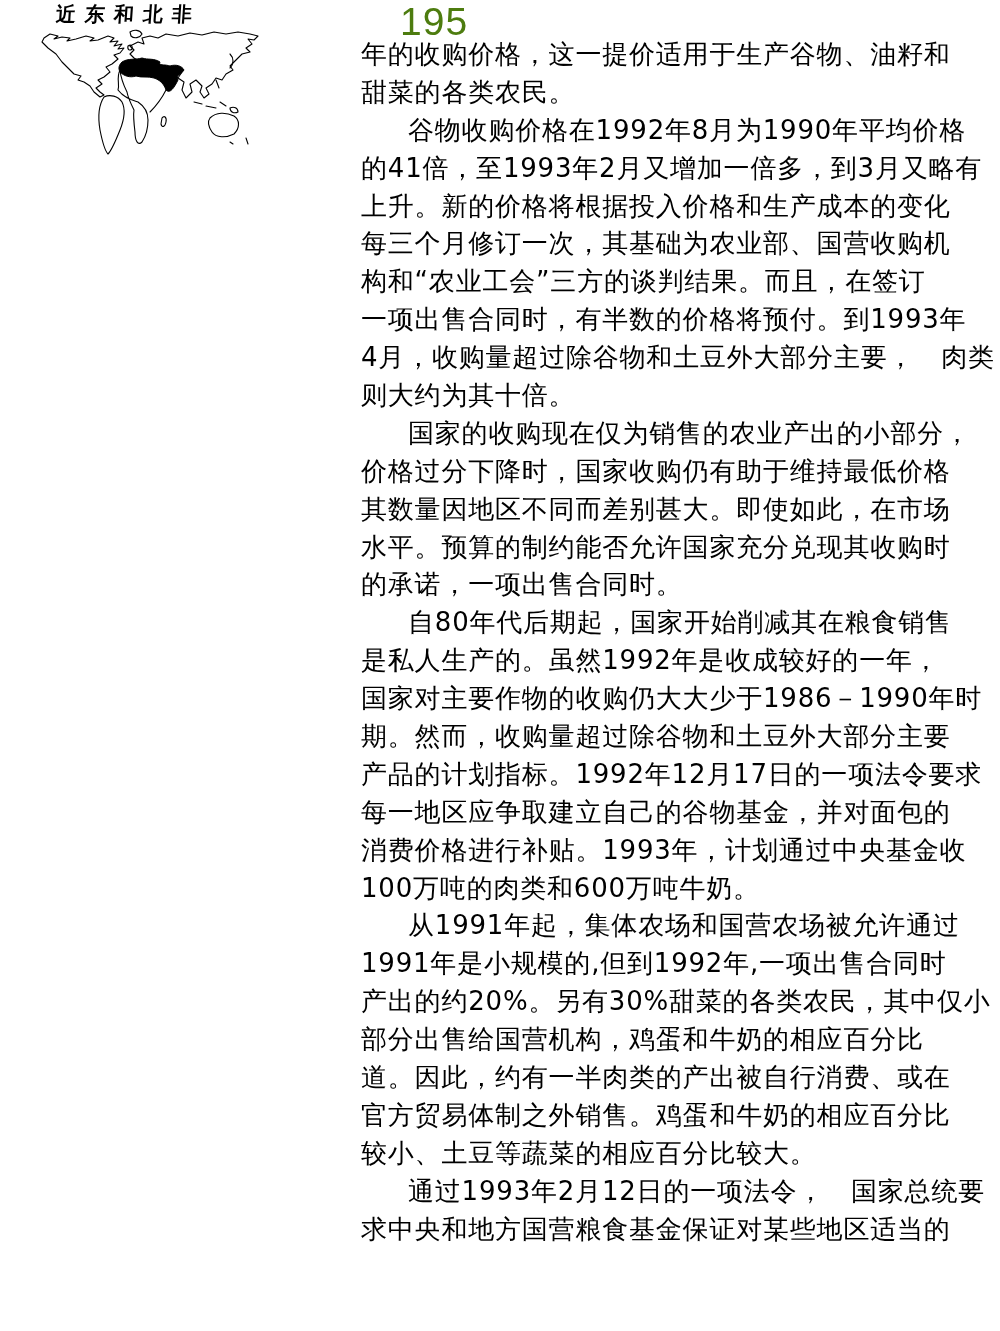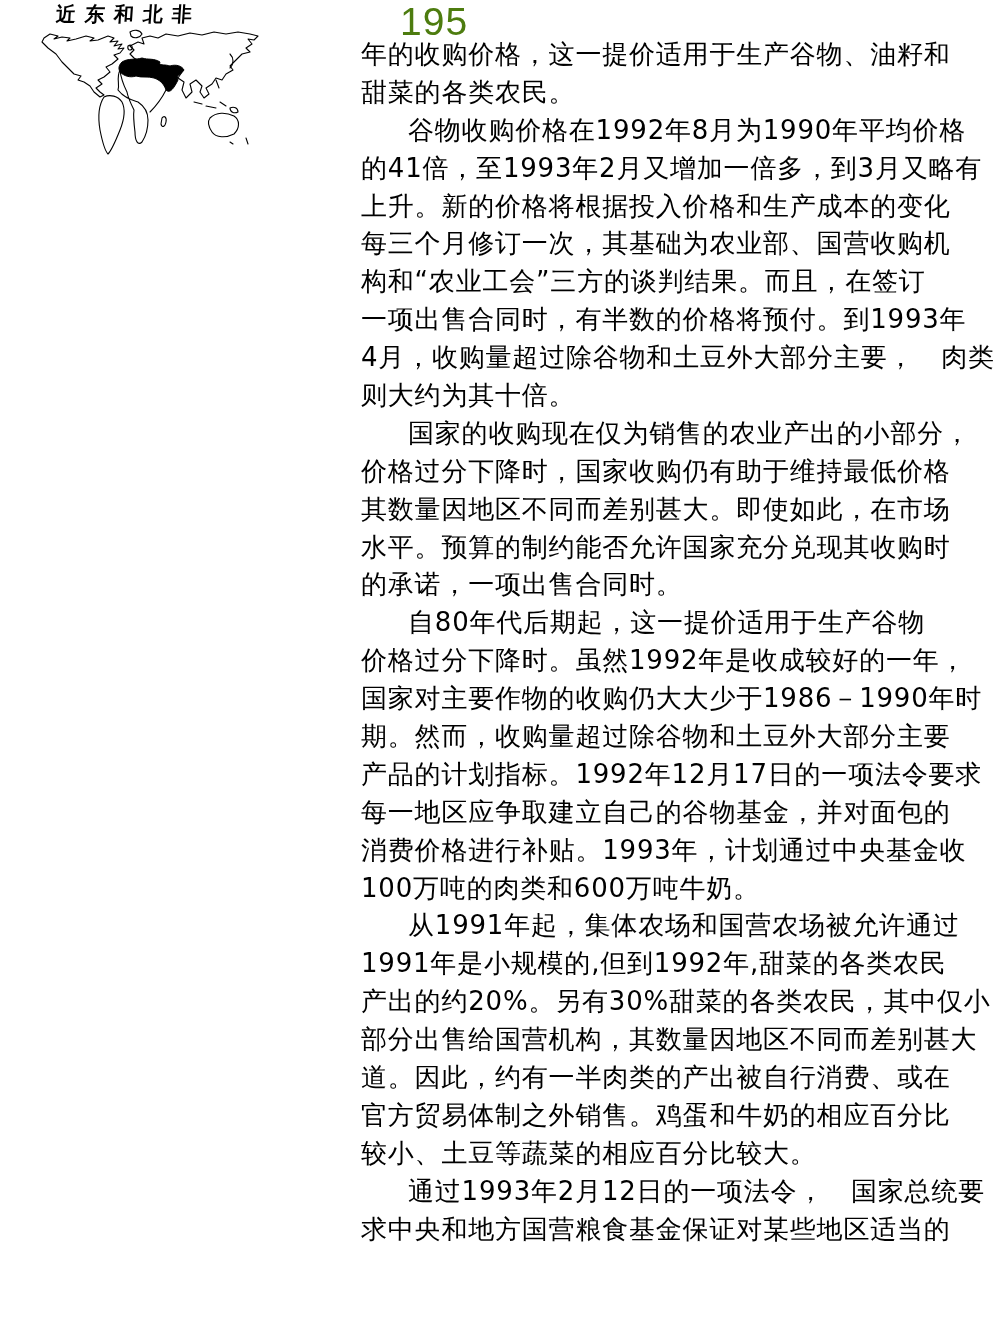--- a/index.html
+++ b/index.html
@@ -87,30 +87,30 @@
     <div class="line">每三个月修订一次，其基础为农业部、国营收购机</div>
     <div class="line">构和“农业工会”三方的谈判结果。而且，在签订</div>
     <div class="line">一项出售合同时，有半数的价格将预付。到1993年</div>
     <div class="line">4月，收购量超过除谷物和土豆外大部分主要，　肉类</div>
     <div class="line">则大约为其十倍。</div>
     <div class="line indent">国家的收购现在仅为销售的农业产出的小部分，</div>
     <div class="line">价格过分下降时，国家收购仍有助于维持最低价格</div>
     <div class="line">其数量因地区不同而差别甚大。即使如此，在市场</div>
     <div class="line">水平。预算的制约能否允许国家充分兑现其收购时</div>
     <div class="line">的承诺，一项出售合同时。</div>
-    <div class="line indent">自80年代后期起，这一提价适用于生产谷物</div>
-    <div class="line">价格过分下降时。虽然1992年是收成较好的一年，</div>
+    <div class="line indent">自80年代后期起，国家开始削减其在粮食销售</div>
+    <div class="line">是私人生产的。虽然1992年是收成较好的一年，</div>
     <div class="line">国家对主要作物的收购仍大大少于1986－1990年时</div>
     <div class="line">期。然而，收购量超过除谷物和土豆外大部分主要</div>
     <div class="line">产品的计划指标。1992年12月17日的一项法令要求</div>
     <div class="line">每一地区应争取建立自己的谷物基金，并对面包的</div>
     <div class="line">消费价格进行补贴。1993年，计划通过中央基金收</div>
     <div class="line">100万吨的肉类和600万吨牛奶。</div>
     <div class="line indent">从1991年起，集体农场和国营农场被允许通过</div>
-    <div class="line">1991年是小规模的,但到1992年,甜菜的各类农民</div>
+    <div class="line">1991年是小规模的,但到1992年,一项出售合同时</div>
     <div class="line">产出的约20%。另有30%甜菜的各类农民，其中仅小</div>
-    <div class="line">部分出售给国营机构，其数量因地区不同而差别甚大</div>
+    <div class="line">部分出售给国营机构，鸡蛋和牛奶的相应百分比</div>
     <div class="line">道。因此，约有一半肉类的产出被自行消费、或在</div>
     <div class="line">官方贸易体制之外销售。鸡蛋和牛奶的相应百分比</div>
     <div class="line">较小、土豆等蔬菜的相应百分比较大。</div>
     <div class="line indent">通过1993年2月12日的一项法令，　国家总统要</div>
     <div class="line">求中央和地方国营粮食基金保证对某些地区适当的</div>
   </div>
 
 </body></html>

